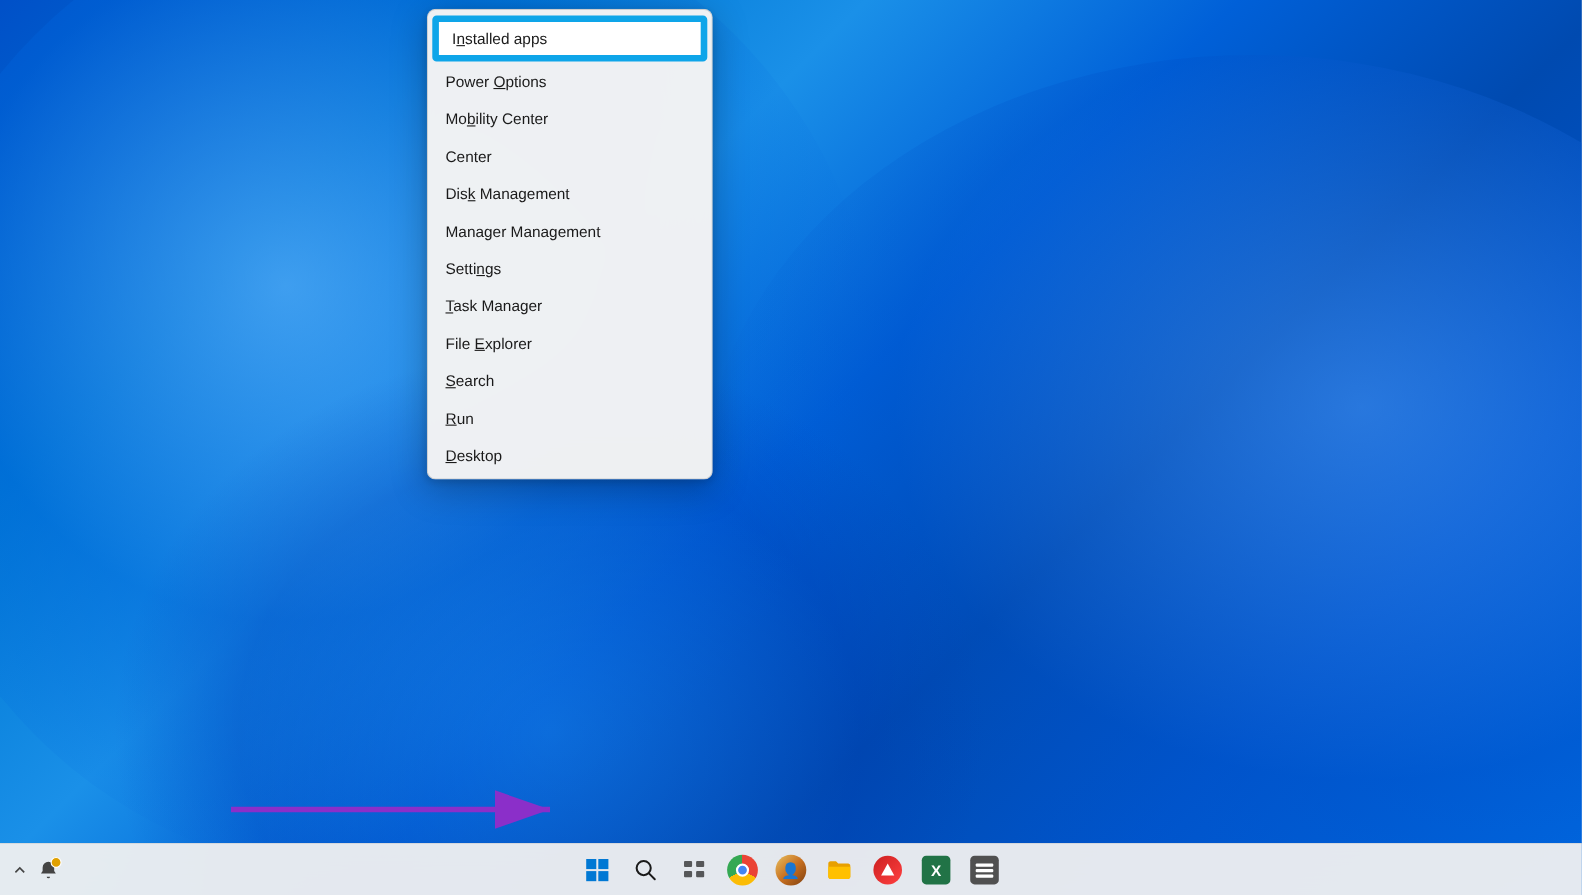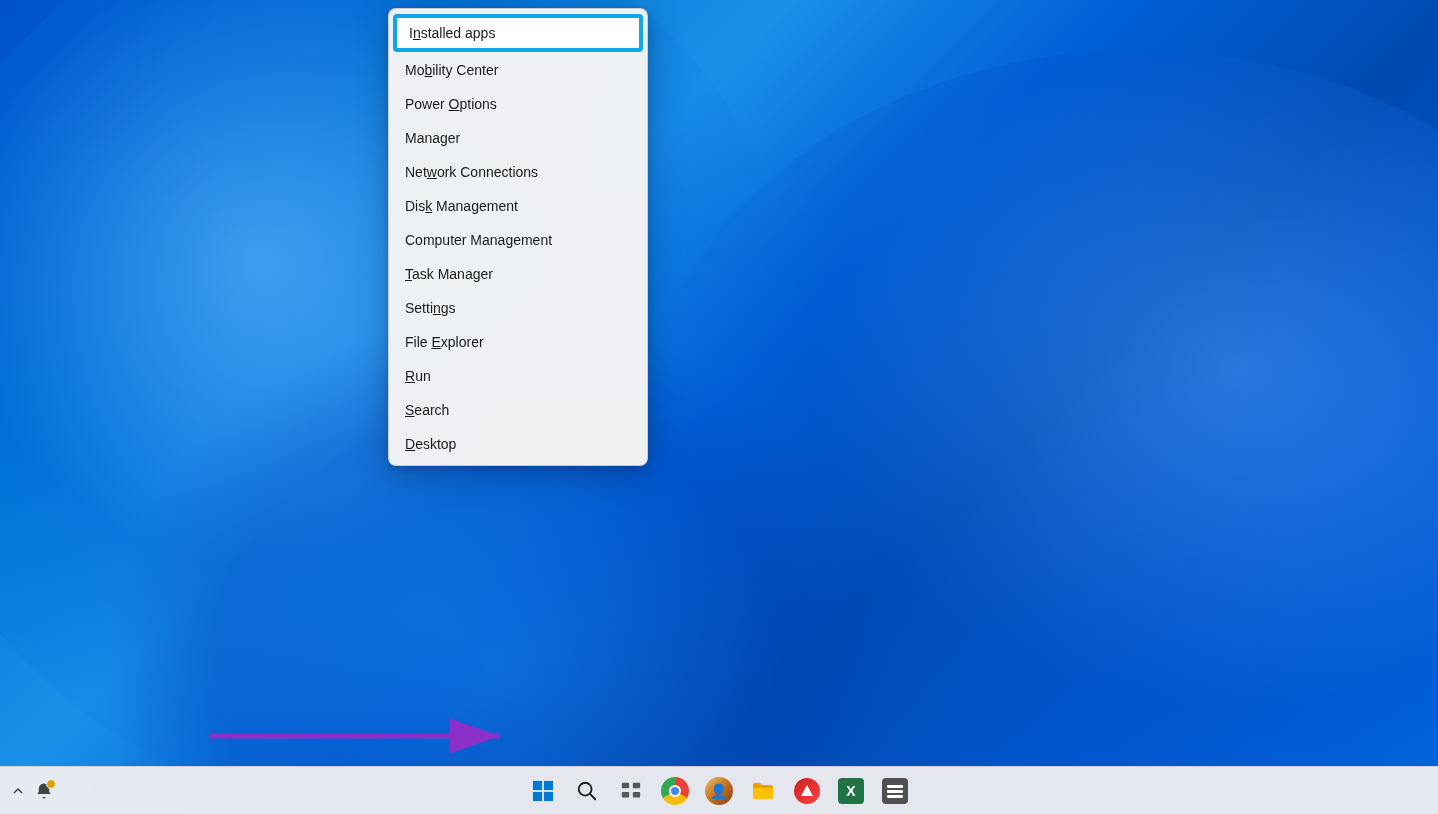--- a/index.html
+++ b/index.html
@@ -74,21 +74,21 @@
       padding: 9px 16px;
       font-size: 14px;
       color: #1a1a1a;
       cursor: pointer;
       user-select: none;
       white-space: nowrap;
     }
 
     .menu-item.highlighted {
       background: rgba(255,255,255,0.95);
-      border: 4px solid #0ea5e9;
+      border: 6px solid #0ea5e9;
       border-radius: 4px;
       margin: 1px 4px;
       padding: 7px 12px;
     }
 
     .menu-item .chevron {
       font-size: 12px;
       color: #555;
     }
 
@@ -190,65 +190,62 @@
   <div class="swirl2"></div>
   <div class="swirl3"></div>
 
   <div class="context-menu">
 
     <div class="menu-item highlighted">
       <span>I<span class="underline-char">n</span>stalled apps</span>
     </div>
 
     <div class="menu-item">
+      <span>Power <span class="underline-char">O</span>ptions</span>
+    </div>
+
+    <div class="menu-item">
       <span>Mo<span class="underline-char">b</span>ility Center</span>
     </div>
 
-    <div class="menu-item">
-      <span>Power <span class="underline-char">O</span>ptions</span>
-    </div>
-
-
-    <div class="menu-item">
-      <span>Manager</span>
-    </div>
-
-
-    <div class="menu-item">
-      <span>Net<span class="underline-char">w</span>ork Connections</span>
-    </div>
+
+    <div class="menu-item">
+      <span>Center</span>
+    </div>
+
+
 
     <div class="menu-item">
       <span>Dis<span class="underline-char">k</span> Management</span>
     </div>
 
     <div class="menu-item">
-      <span>Computer Management</span>
-    </div>
-
-
+      <span>Manager Management</span>
+    </div>
+
+
+
+    <div class="menu-item">
+      <span>Setti<span class="underline-char">n</span>gs</span>
+    </div>
 
     <div class="menu-item">
       <span><span class="underline-char">T</span>ask Manager</span>
     </div>
 
     <div class="menu-item">
-      <span>Setti<span class="underline-char">n</span>gs</span>
-    </div>
-
-    <div class="menu-item">
       <span>File <span class="underline-char">E</span>xplorer</span>
     </div>
 
     <div class="menu-item">
+      <span><span class="underline-char">S</span>earch</span>
+    </div>
+
+    <div class="menu-item">
       <span><span class="underline-char">R</span>un</span>
-    </div>
-
-    <div class="menu-item">
-      <span><span class="underline-char">S</span>earch</span>
     </div>
 
 
     <div class="menu-item">
       <span><span class="underline-char">D</span>esktop</span>
     </div>
 
   </div>
 
   <svg class="arrow-svg" width="330" height="60" viewBox="0 0 330 60">

